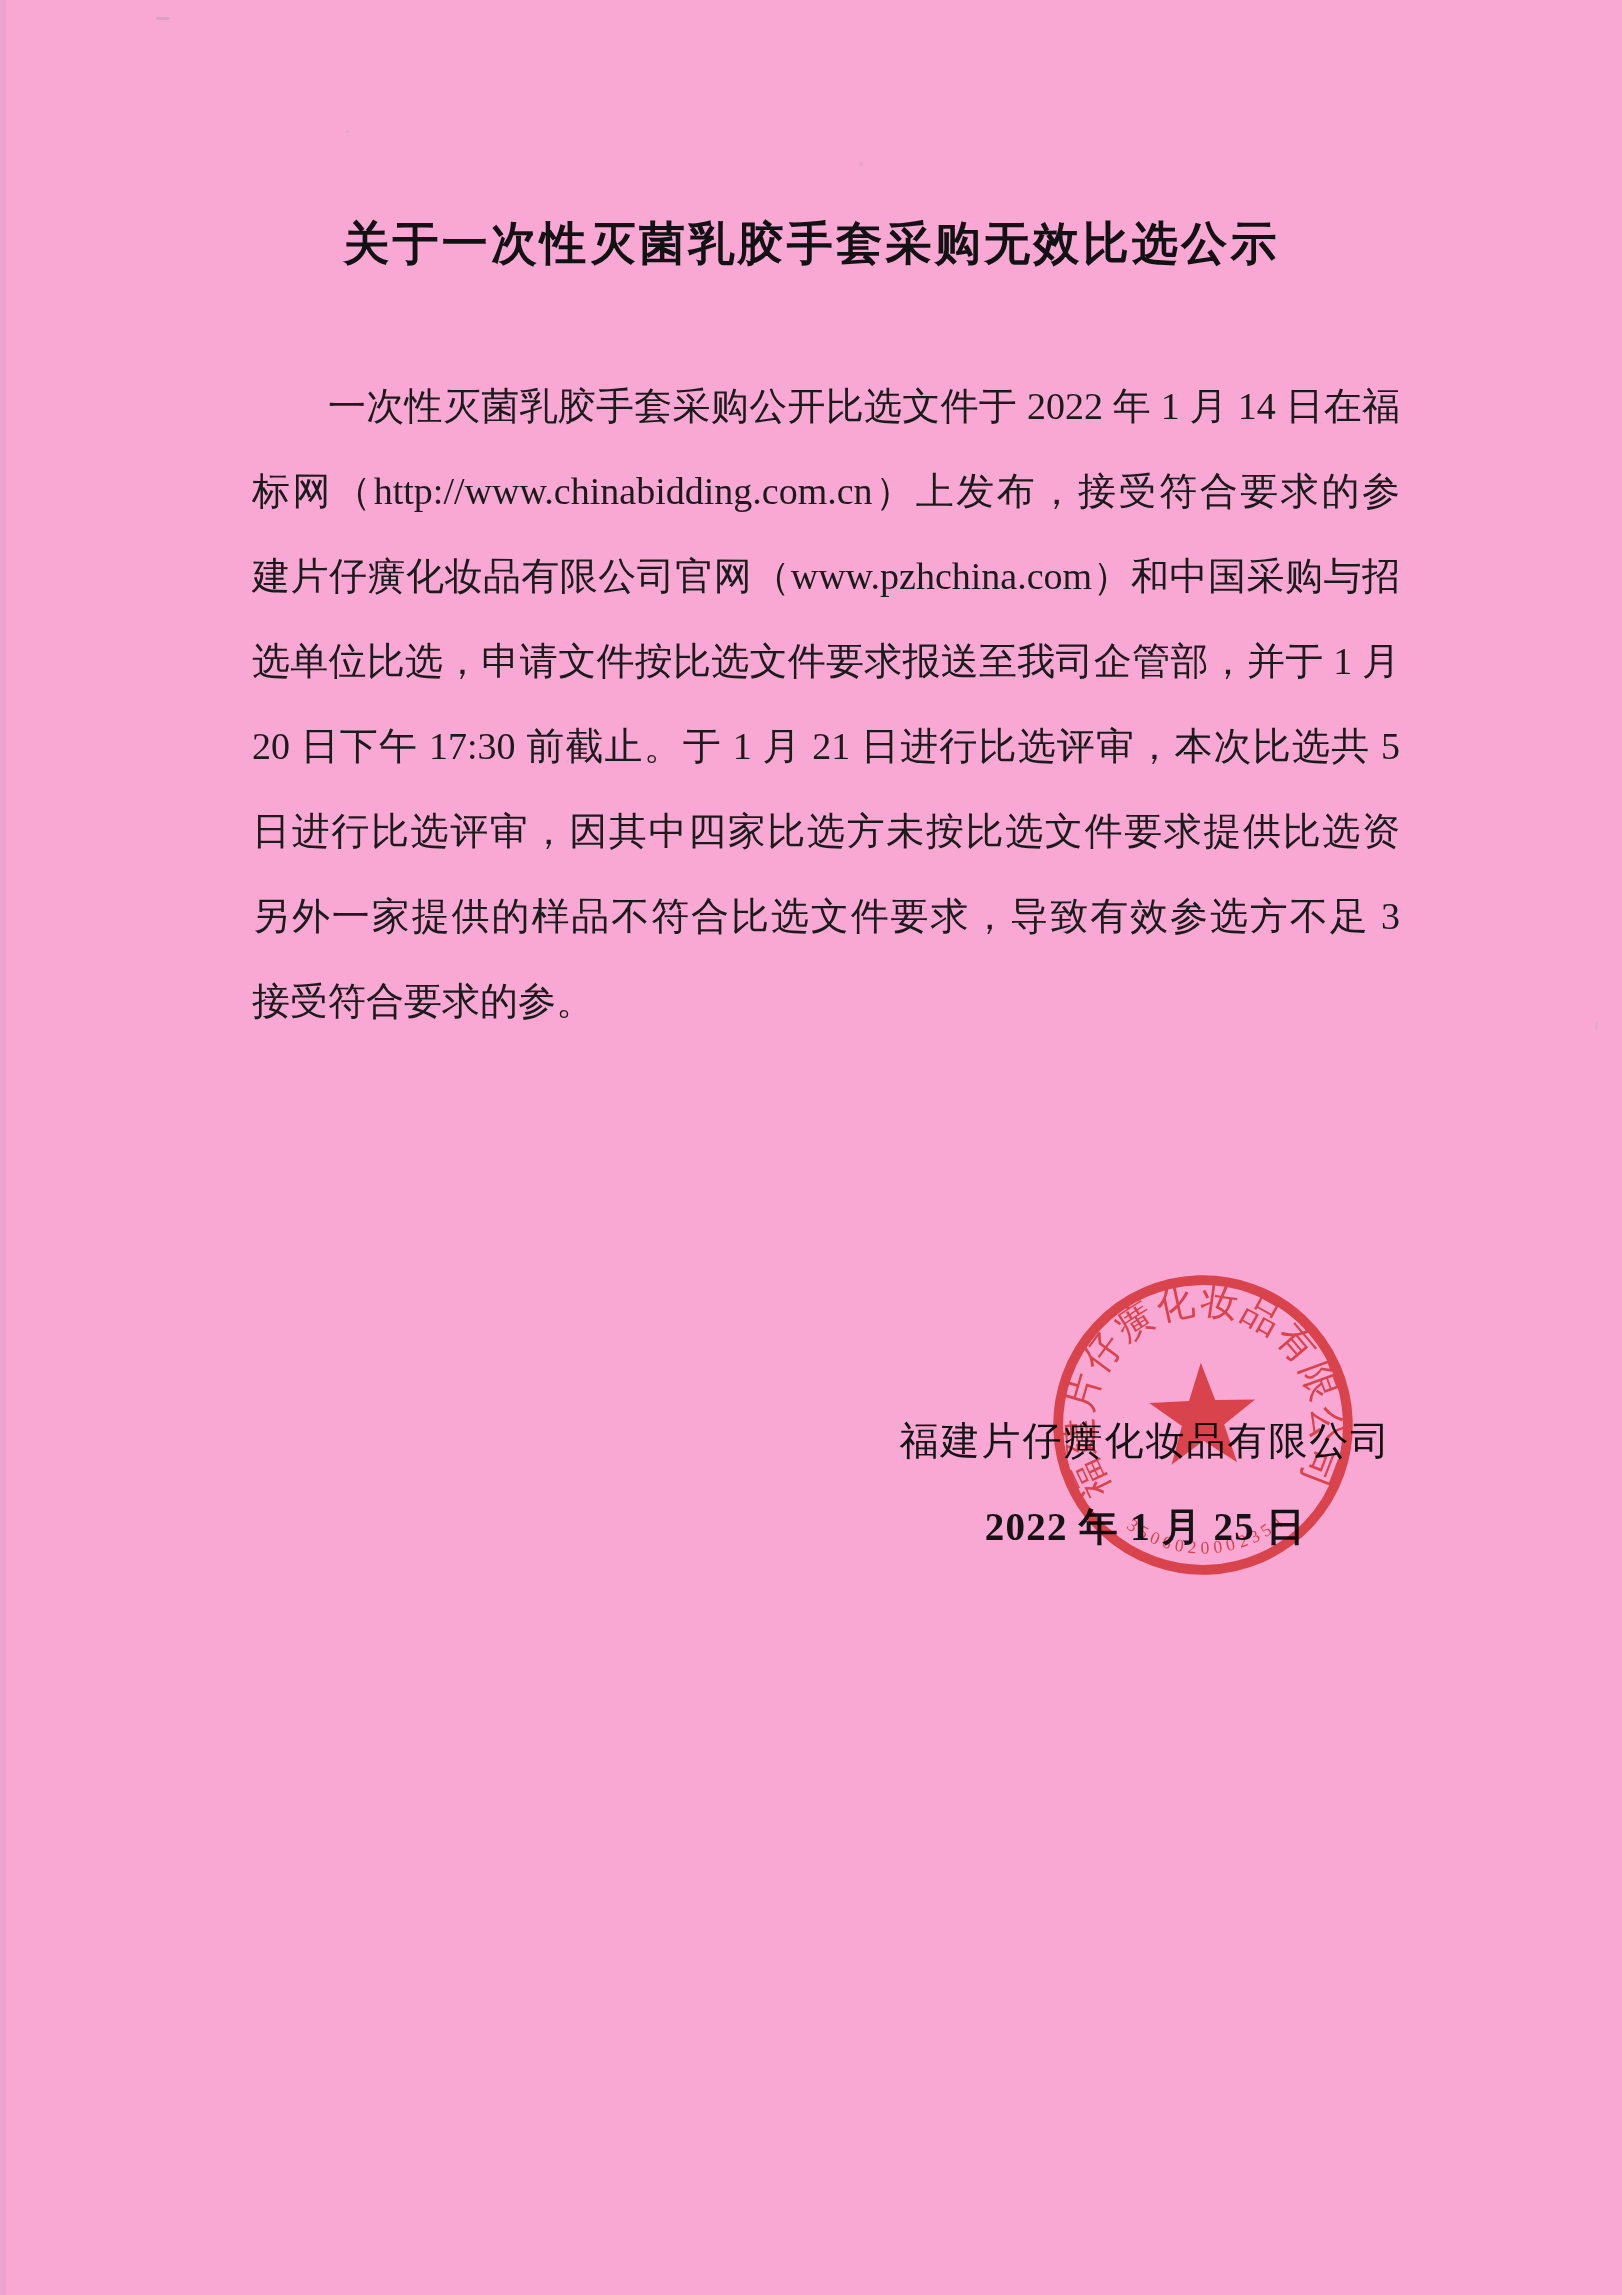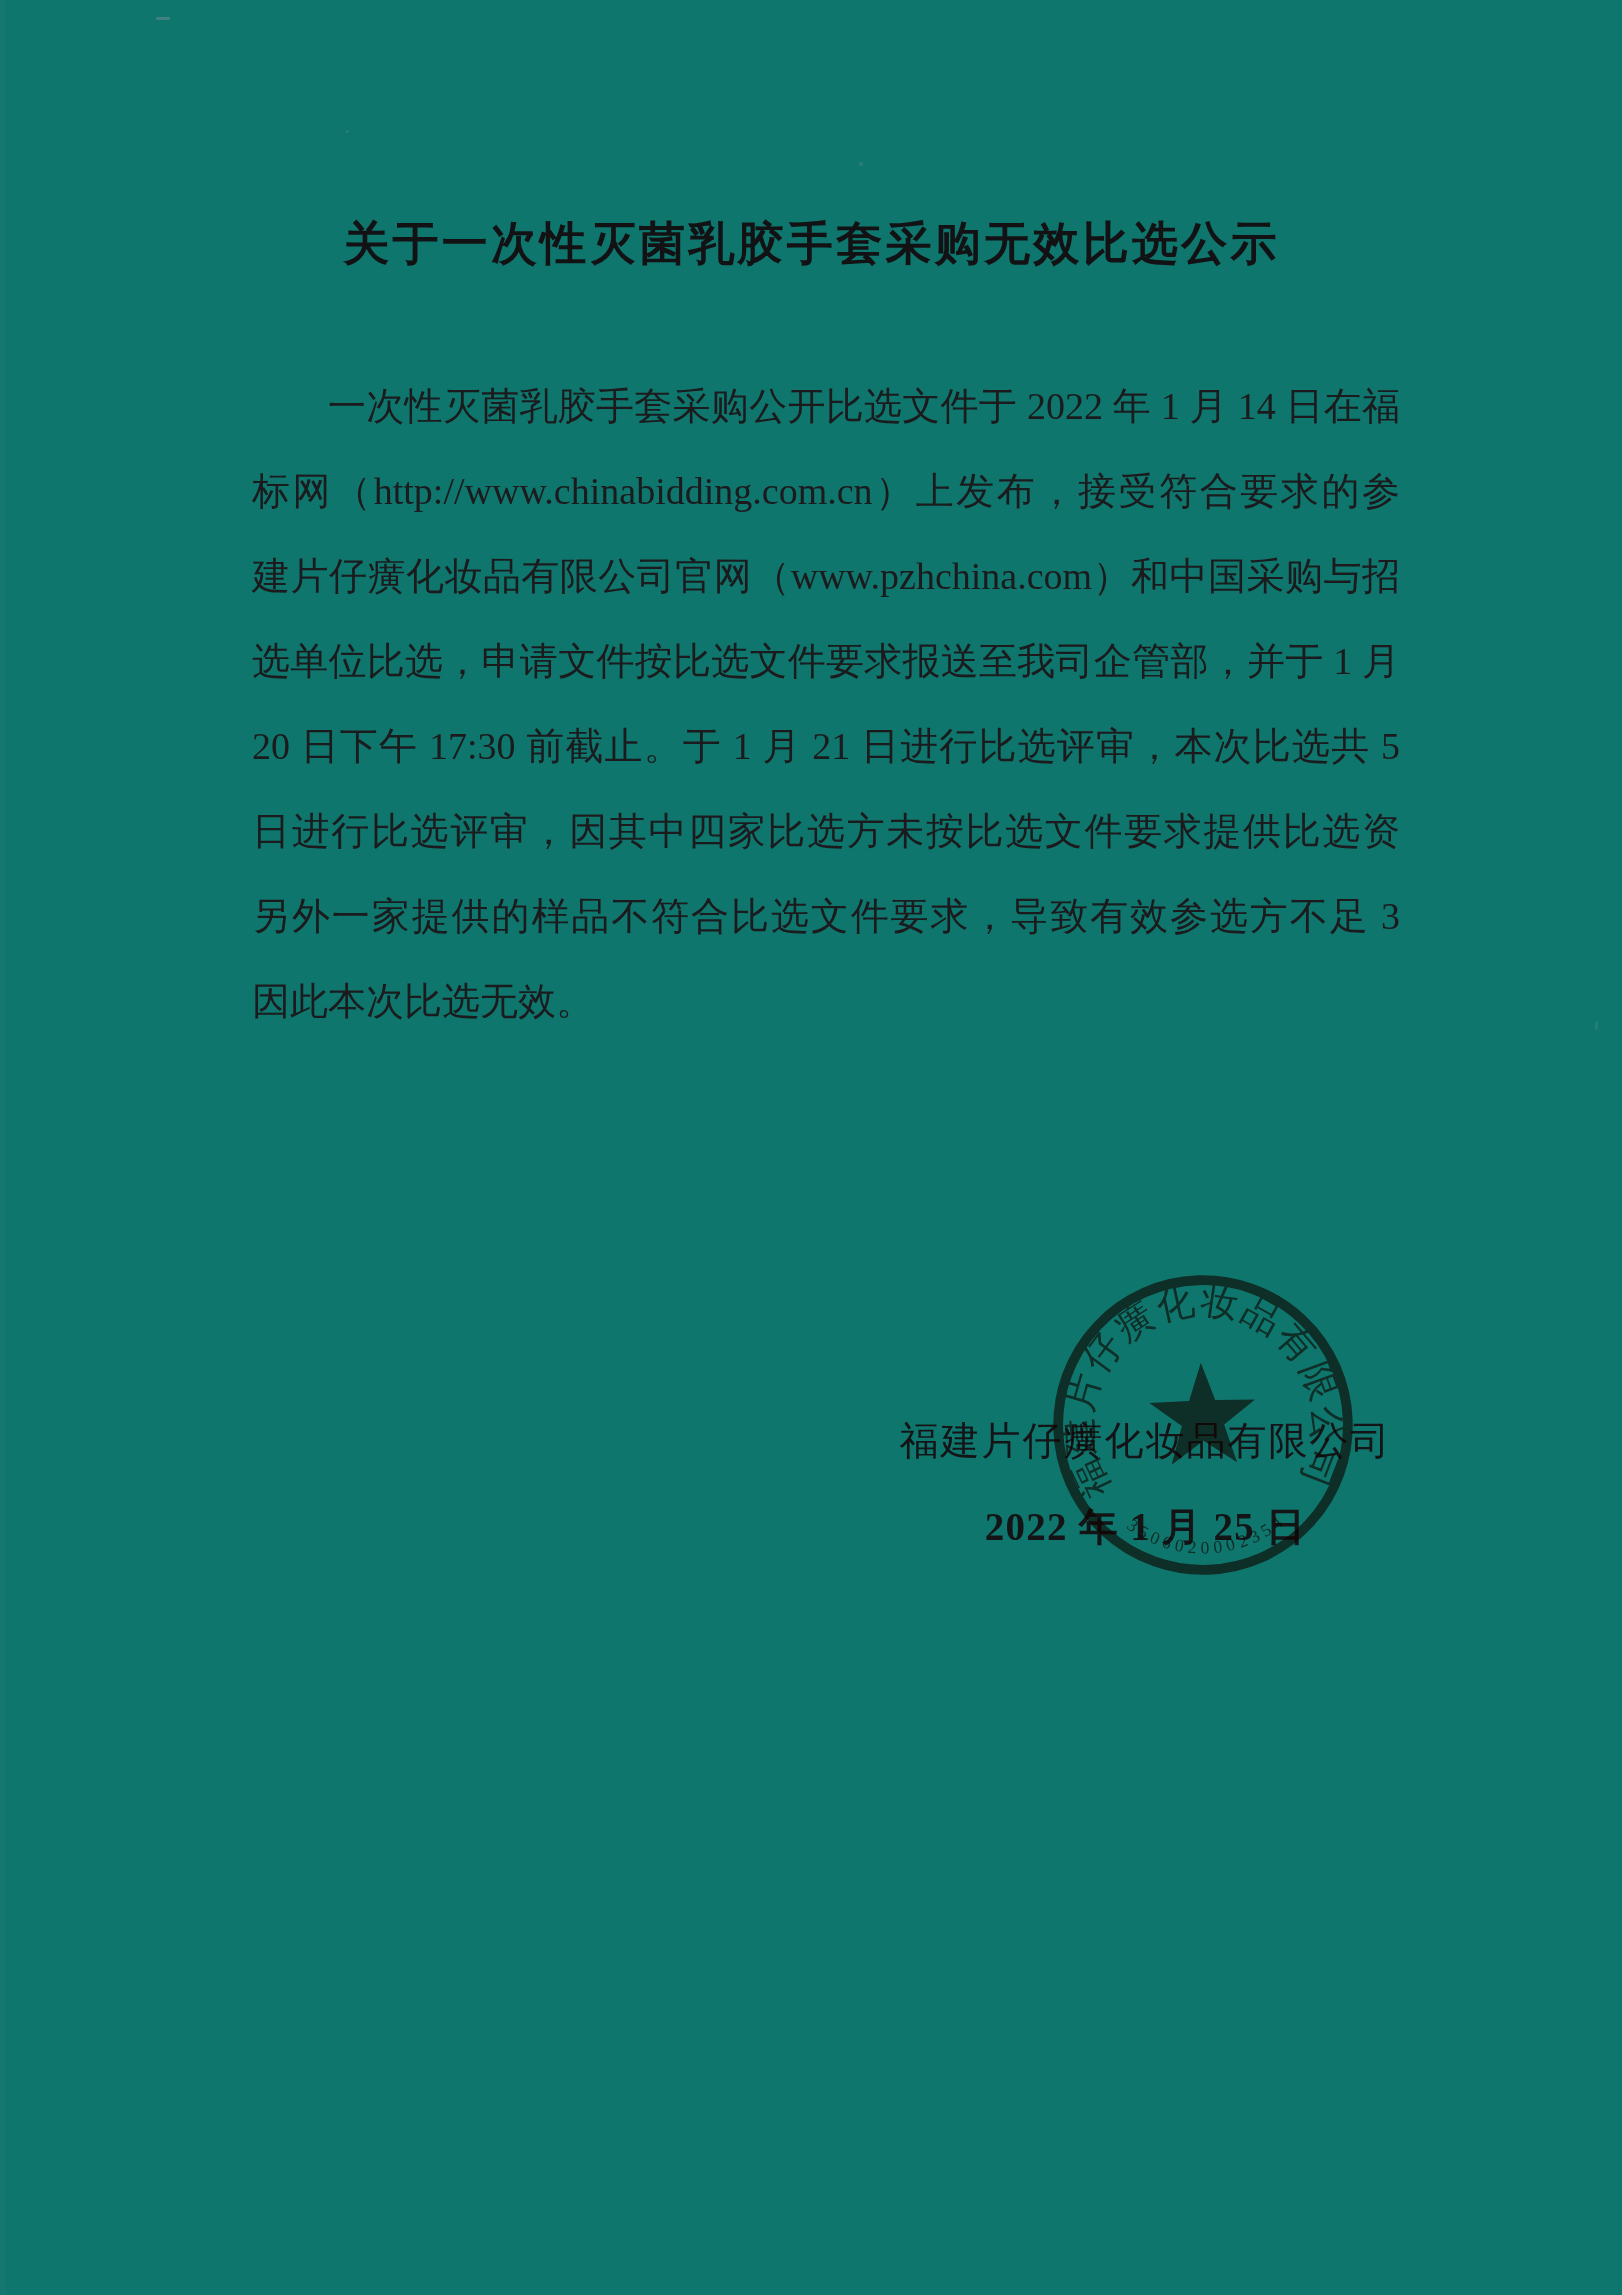--- a/index.html
+++ b/index.html
@@ -1,20 +1,20 @@
 <!DOCTYPE html>
 <html style="font-size:10.5px"><head>
 <meta charset="utf-8">
 <style>
   html, body { margin: 0; padding: 0; background: #e8e8e8; }
   .page {
     position: relative;
     width: 1623px;
     height: 2295px;
-    background: #0f766e;
+    background: #f9a8d4;
     overflow: hidden;
     font-family: "Liberation Serif", "DejaVu Serif", serif;
     color: #1b1b1d;
   }
   .scan-edge {
     position: absolute; left: 0; top: 0; width: 5.9px; height: 100%;
     background: rgba(120,125,140,0.08);
   }
   .speck {
     position: absolute; background: #9a9aa0; opacity: 0.35; border-radius: 1.3px;
@@ -80,21 +80,21 @@
   <div class="doc-title">关于一次性灭菌乳胶手套采购无效比选公示</div>
 
   <div class="body-text">
     <div class="line indent">一次性灭菌乳胶手套采购公开比选文件于 2022 年 1 月 14 日在福</div>
     <div class="line">标网（http://www.chinabidding.com.cn）上发布，接受符合要求的参</div>
     <div class="line">建片仔癀化妆品有限公司官网（www.pzhchina.com）和中国采购与招</div>
     <div class="line">选单位比选，申请文件按比选文件要求报送至我司企管部，并于 1 月</div>
     <div class="line">20 日下午 17:30 前截止。于 1 月 21 日进行比选评审，本次比选共 5</div>
     <div class="line">日进行比选评审，因其中四家比选方未按比选文件要求提供比选资料，</div>
     <div class="line">另外一家提供的样品不符合比选文件要求，导致有效参选方不足 3 家，</div>
-    <div class="line no-stretch">因此本次比选无效。</div>
+    <div class="line no-stretch">接受符合要求的参。</div>
   </div>
 
   <div class="signature">
     <div class="company">福建片仔癀化妆品有限公司</div>
     <div class="date">2022 年 1 月 25 日</div>
   </div>
 
   <svg class="seal" viewBox="-235 -235 470 470" aria-hidden="true">
     <defs>
       <path id="sealArcTop" d="M -139.2 97.6 A 170 170 0 1 1 139.2 97.6" fill="none"></path>

